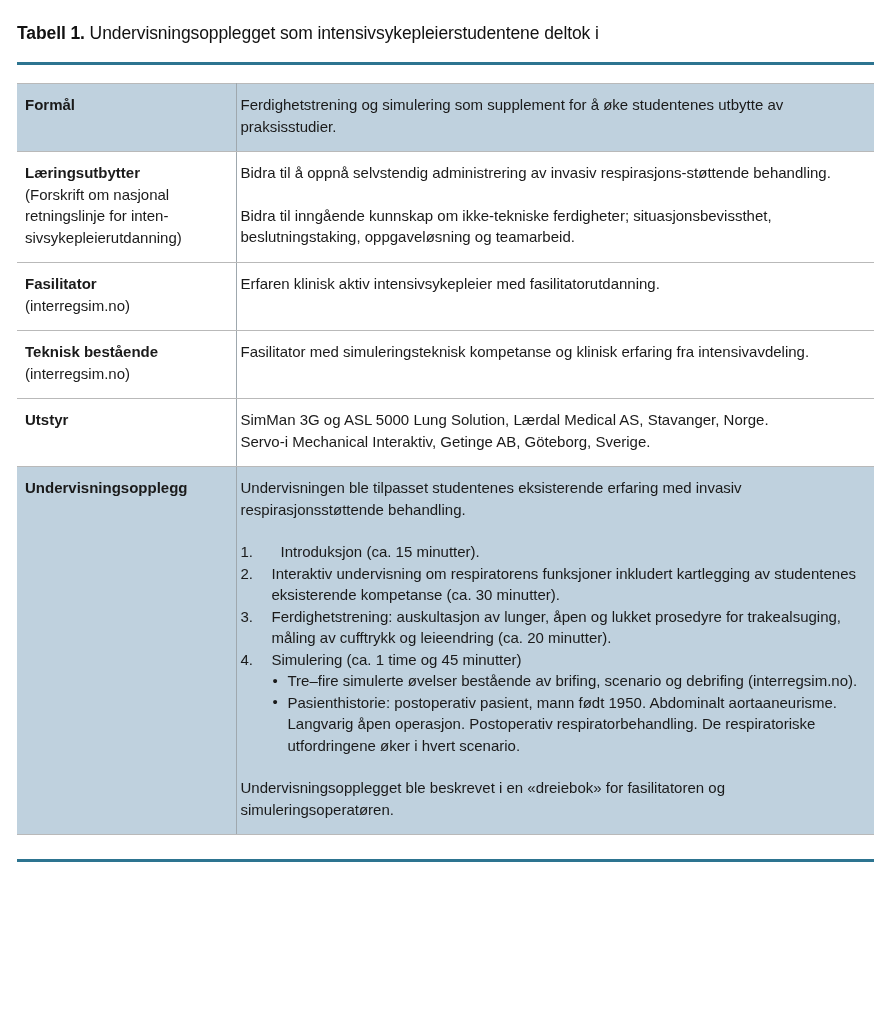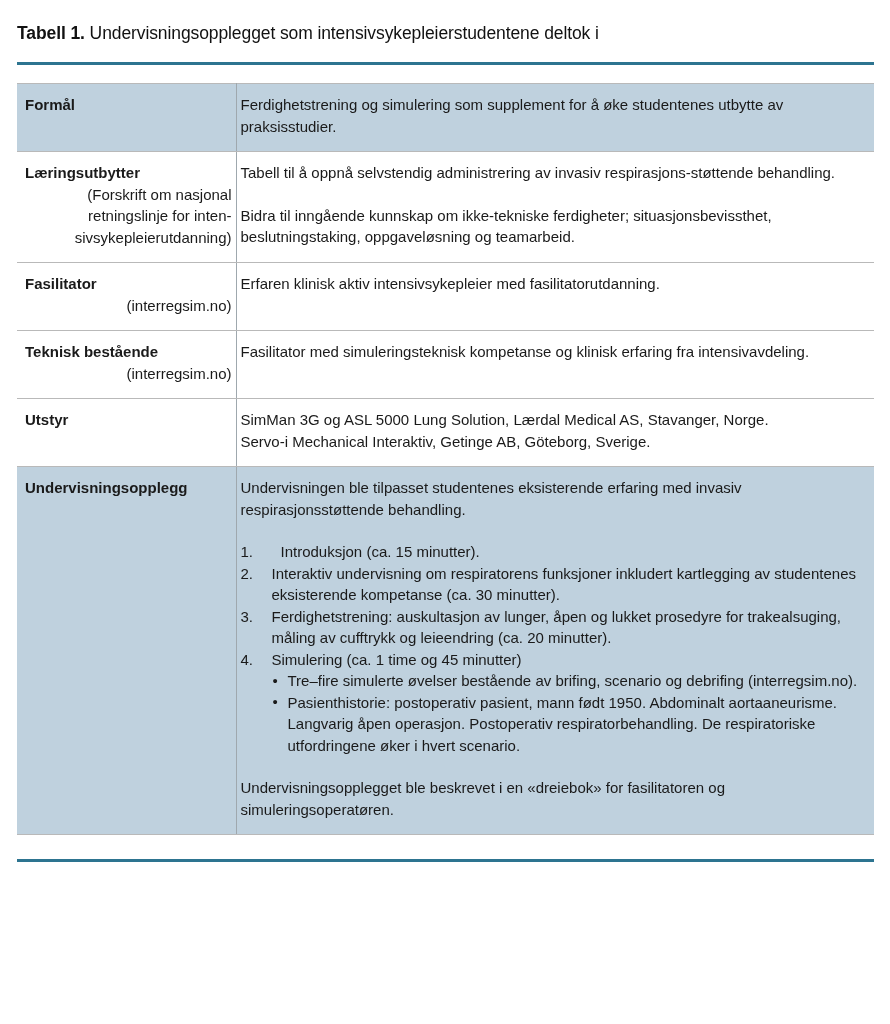--- a/index.html
+++ b/index.html
@@ -82,21 +82,20 @@
     background: #bfd1de;
   }
 
   .key-title {
     font-weight: bold;
     display: block;
   }
   .key-sub {
     display: block;
     font-weight: normal;
-    text-align: right;
   }
 
   .para { margin: 0; }
   .para + .para { margin-top: 21px; }
   .para.tight + .para.tight { margin-top: 0; }
 
   
   ol.steps {
     margin: 21px 0 0 0;
     padding: 0;
@@ -163,21 +162,21 @@
           <p class="para">Ferdighetstrening og simulering som supplement for å øke studentenes utbytte av praksisstudier.</p>
         </td>
       </tr>
 
       <tr>
         <td class="key">
           <span class="key-title">Læringsutbytter</span>
           <span class="key-sub">(Forskrift om nasjonal retningslinje for inten-sivsykepleierutdanning)</span>
         </td>
         <td class="val">
-          <p class="para">Tabell til å oppnå selvstendig administrering av invasiv respirasjons-støttende behandling.</p>
+          <p class="para">Bidra til å oppnå selvstendig administrering av invasiv respirasjons-støttende behandling.</p>
           <p class="para">Bidra til inngående kunnskap om ikke-tekniske ferdigheter; situasjonsbevissthet, beslutningstaking, oppgaveløsning og teamarbeid.</p>
         </td>
       </tr>
 
 
       <tr>
         <td class="key">
           <span class="key-title">Fasilitator</span>
           <span class="key-sub">(interregsim.no)</span>
         </td>

